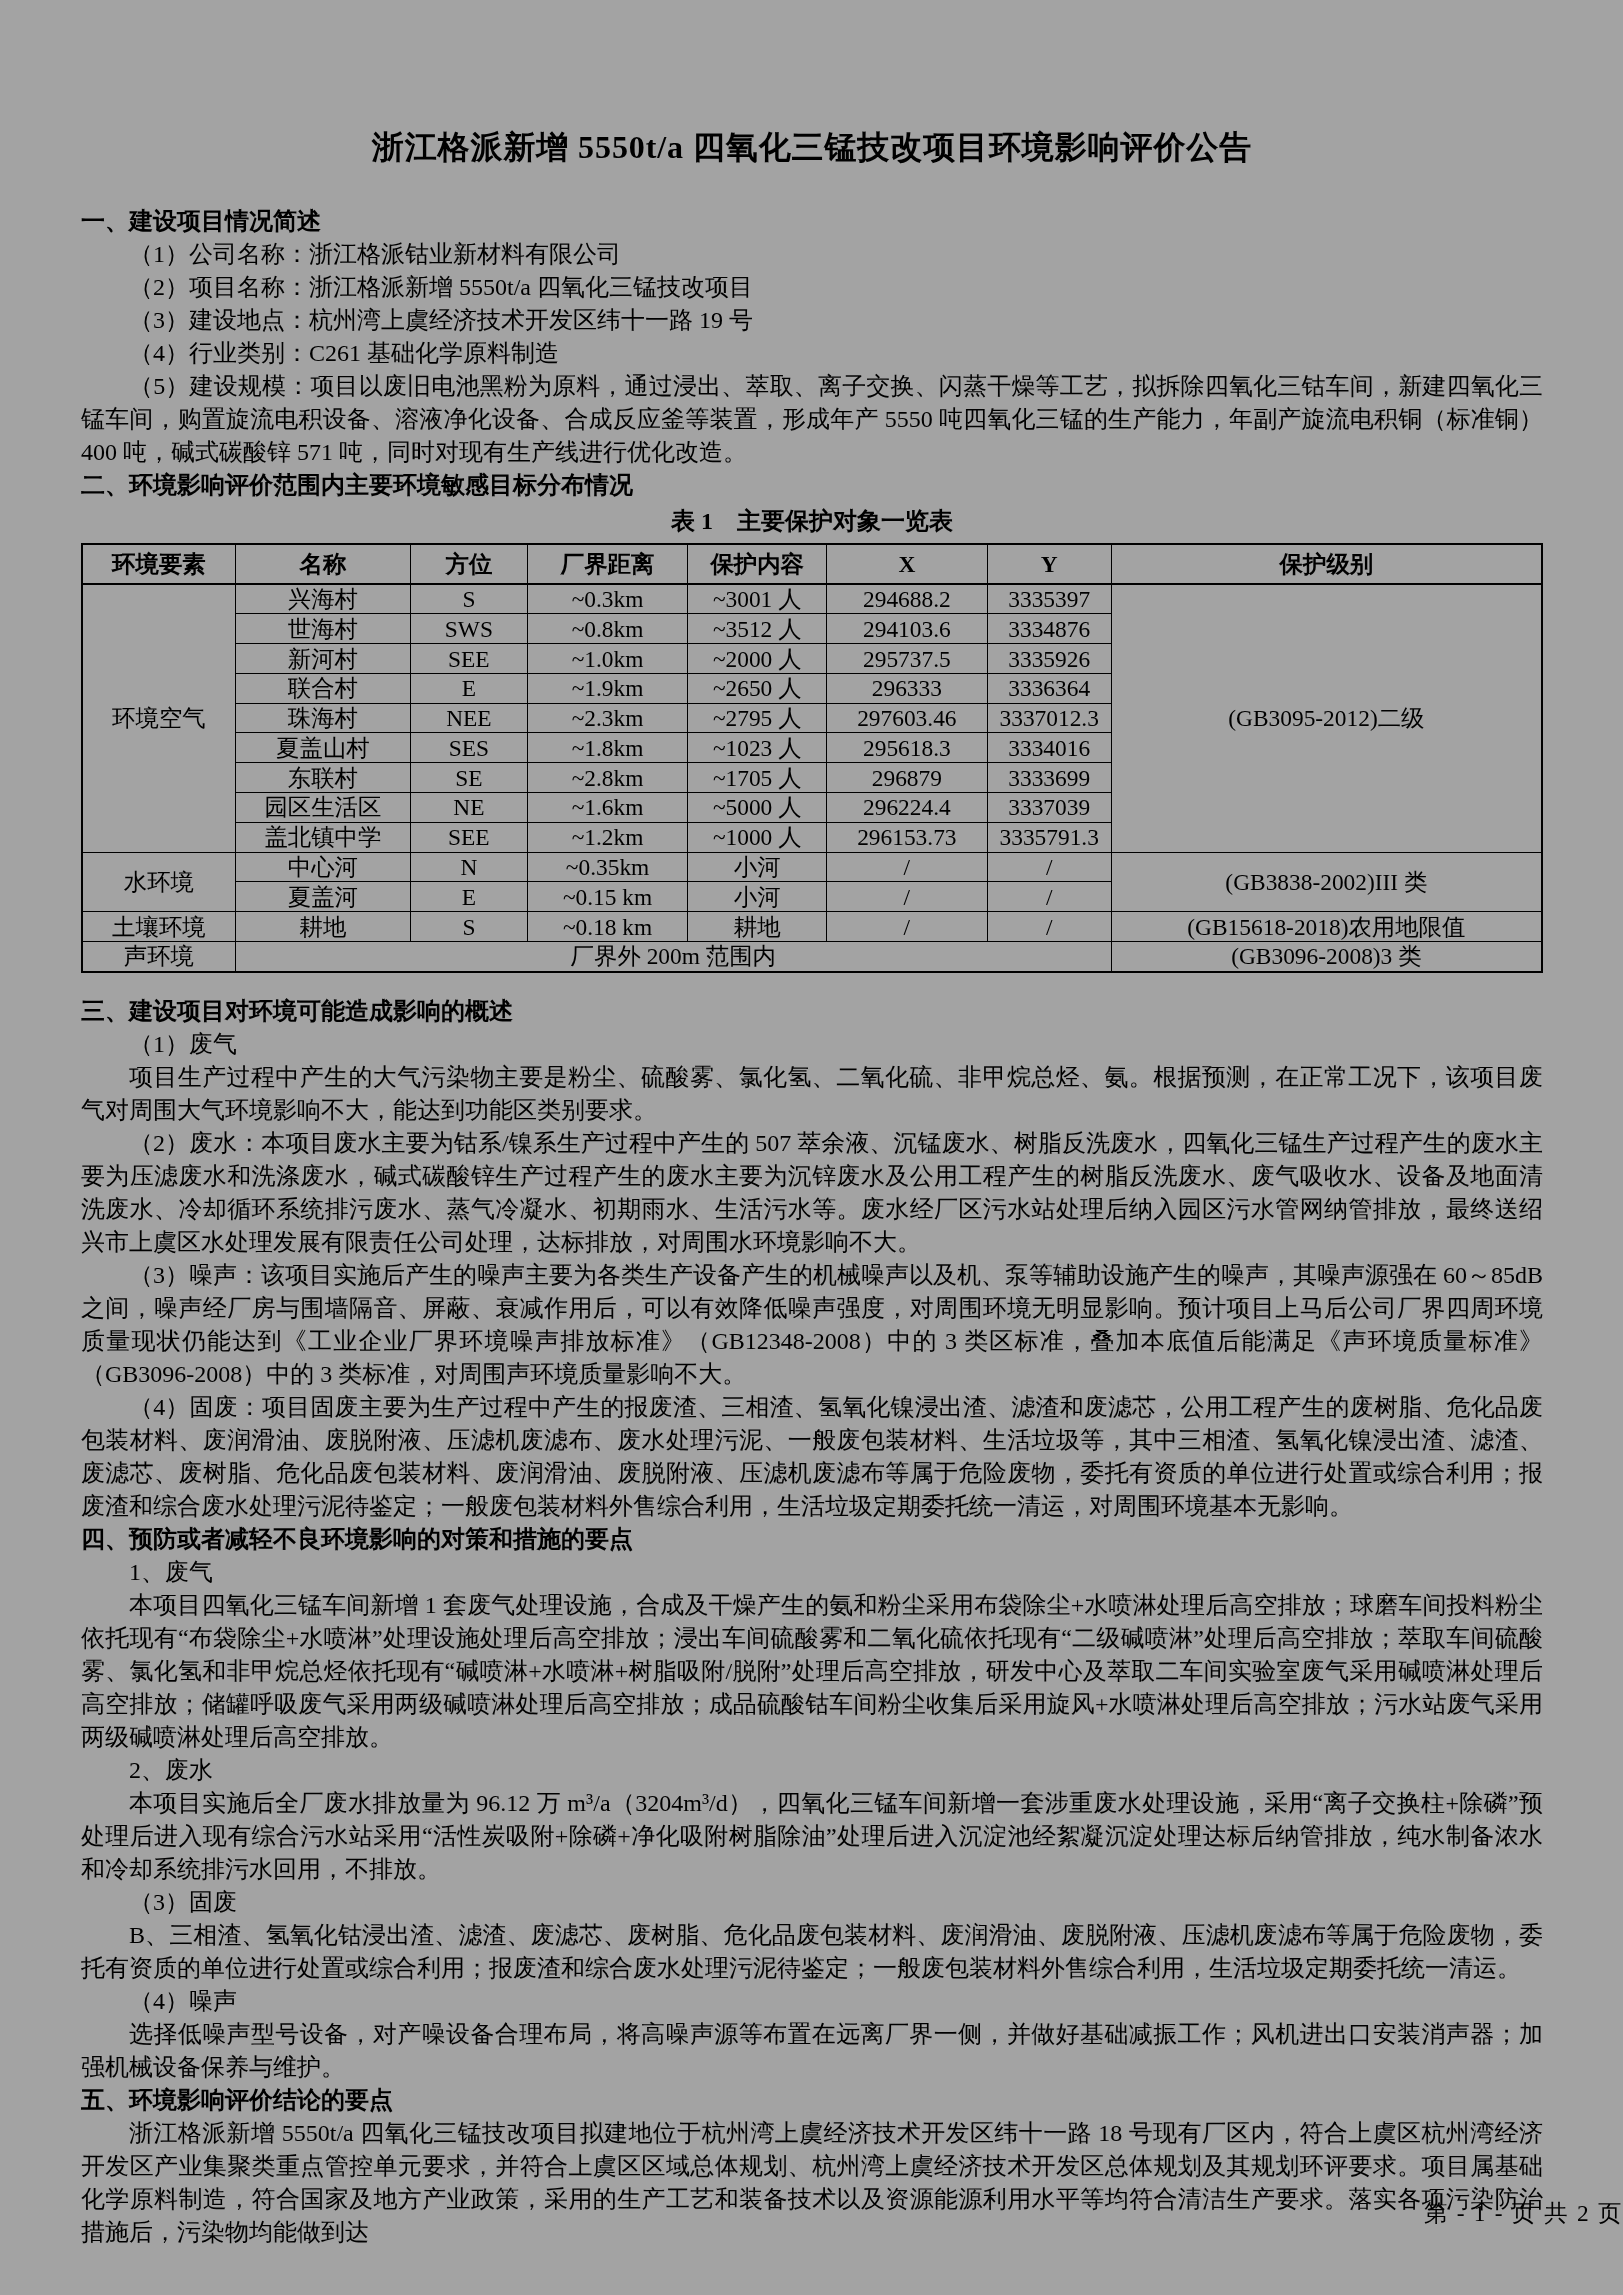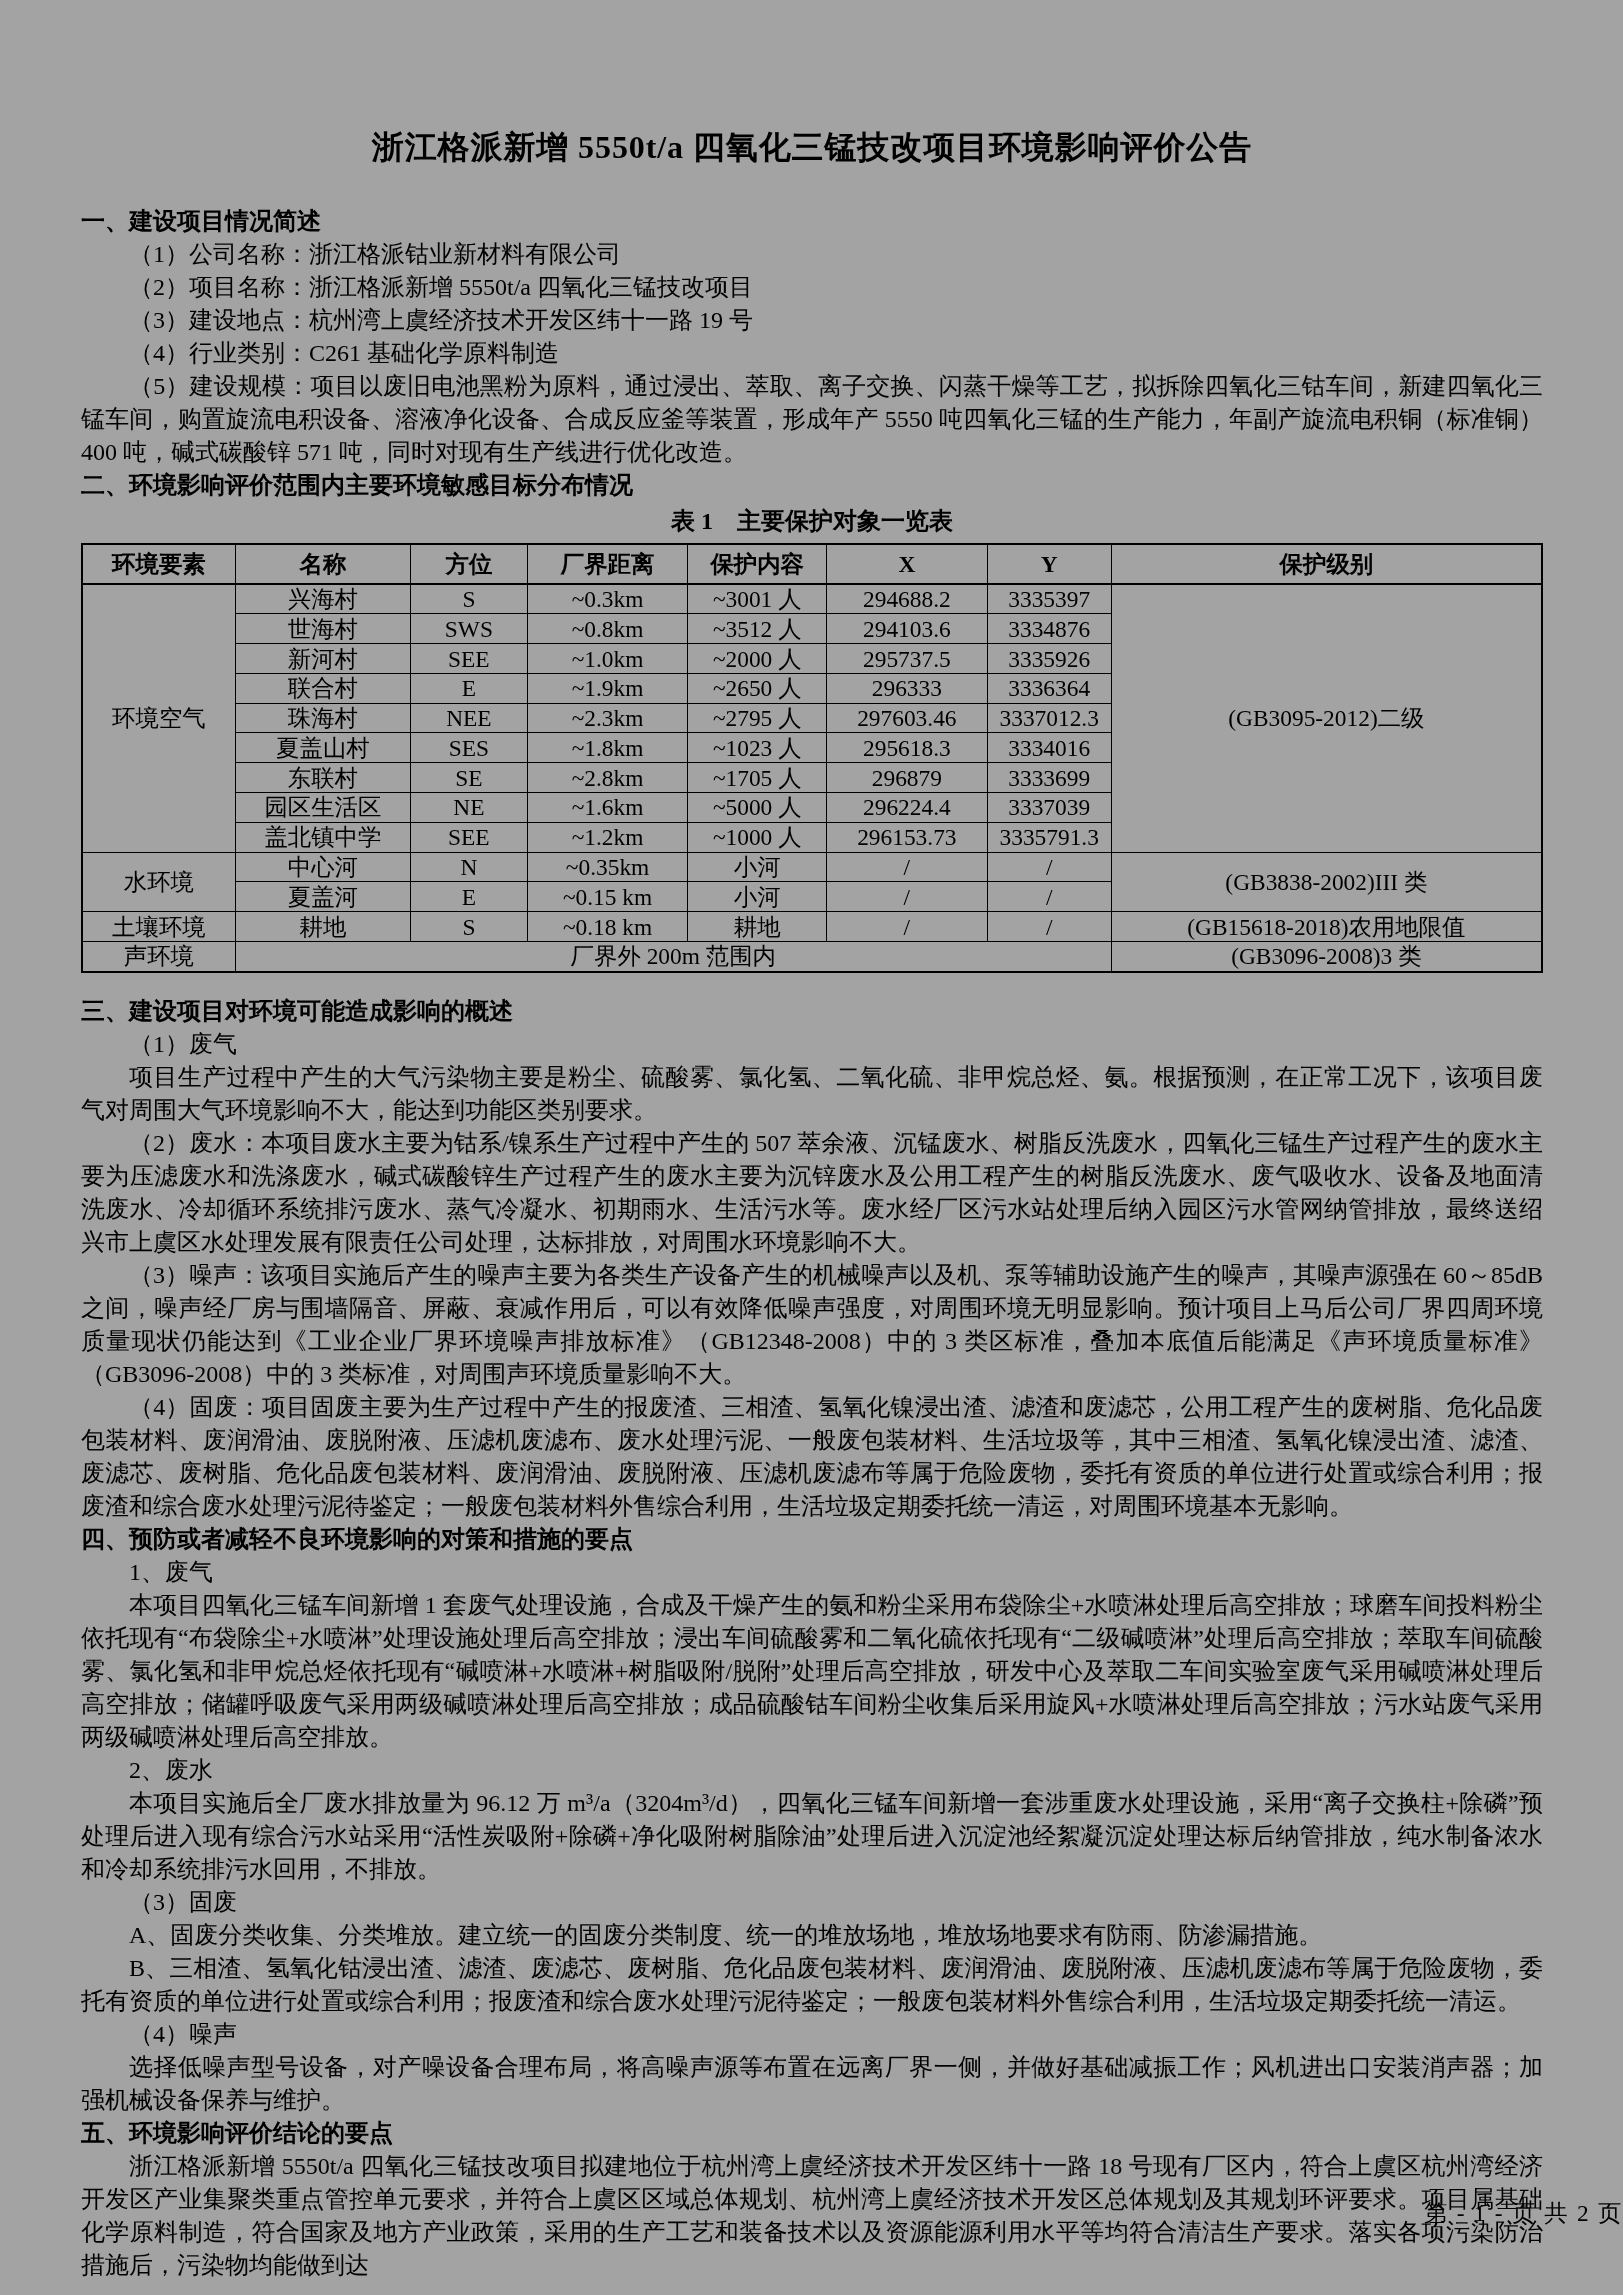--- a/index.html
+++ b/index.html
@@ -189,21 +189,20 @@
     <p class="para">（2）废水：本项目废水主要为钴系/镍系生产过程中产生的 507 萃余液、沉锰废水、树脂反洗废水，四氧化三锰生产过程产生的废水主要为压滤废水和洗涤废水，碱式碳酸锌生产过程产生的废水主要为沉锌废水及公用工程产生的树脂反洗废水、废气吸收水、设备及地面清洗废水、冷却循环系统排污废水、蒸气冷凝水、初期雨水、生活污水等。废水经厂区污水站处理后纳入园区污水管网纳管排放，最终送绍兴市上虞区水处理发展有限责任公司处理，达标排放，对周围水环境影响不大。</p>
     <p class="para">（3）噪声：该项目实施后产生的噪声主要为各类生产设备产生的机械噪声以及机、泵等辅助设施产生的噪声，其噪声源强在 60～85dB 之间，噪声经厂房与围墙隔音、屏蔽、衰减作用后，可以有效降低噪声强度，对周围环境无明显影响。预计项目上马后公司厂界四周环境质量现状仍能达到《工业企业厂界环境噪声排放标准》（GB12348-2008）中的 3 类区标准，叠加本底值后能满足《声环境质量标准》（GB3096-2008）中的 3 类标准，对周围声环境质量影响不大。</p>
     <p class="para">（4）固废：项目固废主要为生产过程中产生的报废渣、三相渣、氢氧化镍浸出渣、滤渣和废滤芯，公用工程产生的废树脂、危化品废包装材料、废润滑油、废脱附液、压滤机废滤布、废水处理污泥、一般废包装材料、生活垃圾等，其中三相渣、氢氧化镍浸出渣、滤渣、废滤芯、废树脂、危化品废包装材料、废润滑油、废脱附液、压滤机废滤布等属于危险废物，委托有资质的单位进行处置或综合利用；报废渣和综合废水处理污泥待鉴定；一般废包装材料外售综合利用，生活垃圾定期委托统一清运，对周围环境基本无影响。</p>
 
     <p class="h">四、预防或者减轻不良环境影响的对策和措施的要点</p>
     <p class="ind">1、废气</p>
     <p class="para">本项目四氧化三锰车间新增 1 套废气处理设施，合成及干燥产生的氨和粉尘采用布袋除尘+水喷淋处理后高空排放；球磨车间投料粉尘依托现有“布袋除尘+水喷淋”处理设施处理后高空排放；浸出车间硫酸雾和二氧化硫依托现有“二级碱喷淋”处理后高空排放；萃取车间硫酸雾、氯化氢和非甲烷总烃依托现有“碱喷淋+水喷淋+树脂吸附/脱附”处理后高空排放，研发中心及萃取二车间实验室废气采用碱喷淋处理后高空排放；储罐呼吸废气采用两级碱喷淋处理后高空排放；成品硫酸钴车间粉尘收集后采用旋风+水喷淋处理后高空排放；污水站废气采用两级碱喷淋处理后高空排放。</p>
     <p class="ind">2、废水</p>
     <p class="para">本项目实施后全厂废水排放量为 96.12 万 m³/a（3204m³/d），四氧化三锰车间新增一套涉重废水处理设施，采用“离子交换柱+除磷”预处理后进入现有综合污水站采用“活性炭吸附+除磷+净化吸附树脂除油”处理后进入沉淀池经絮凝沉淀处理达标后纳管排放，纯水制备浓水和冷却系统排污水回用，不排放。</p>
     <p class="ind">（3）固废</p>
-    <p class="para">A、固废分类收集、分类堆放。建立统一的固废分类制度、统一的堆放场地，堆放场地要求有防雨、防渗漏措施。</p>
     <p class="para">B、三相渣、氢氧化钴浸出渣、滤渣、废滤芯、废树脂、危化品废包装材料、废润滑油、废脱附液、压滤机废滤布等属于危险废物，委托有资质的单位进行处置或综合利用；报废渣和综合废水处理污泥待鉴定；一般废包装材料外售综合利用，生活垃圾定期委托统一清运。</p>
     <p class="ind">（4）噪声</p>
     <p class="para">选择低噪声型号设备，对产噪设备合理布局，将高噪声源等布置在远离厂界一侧，并做好基础减振工作；风机进出口安装消声器；加强机械设备保养与维护。</p>
 
     <p class="h">五、环境影响评价结论的要点</p>
     <p class="para">浙江格派新增 5550t/a 四氧化三锰技改项目拟建地位于杭州湾上虞经济技术开发区纬十一路 18 号现有厂区内，符合上虞区杭州湾经济开发区产业集聚类重点管控单元要求，并符合上虞区区域总体规划、杭州湾上虞经济技术开发区总体规划及其规划环评要求。项目属基础化学原料制造，符合国家及地方产业政策，采用的生产工艺和装备技术以及资源能源利用水平等均符合清洁生产要求。落实各项污染防治措施后，污染物均能做到达</p>
 
   </div>
 
   <div class="footer">第 - 1 - 页 共 2 页</div>

